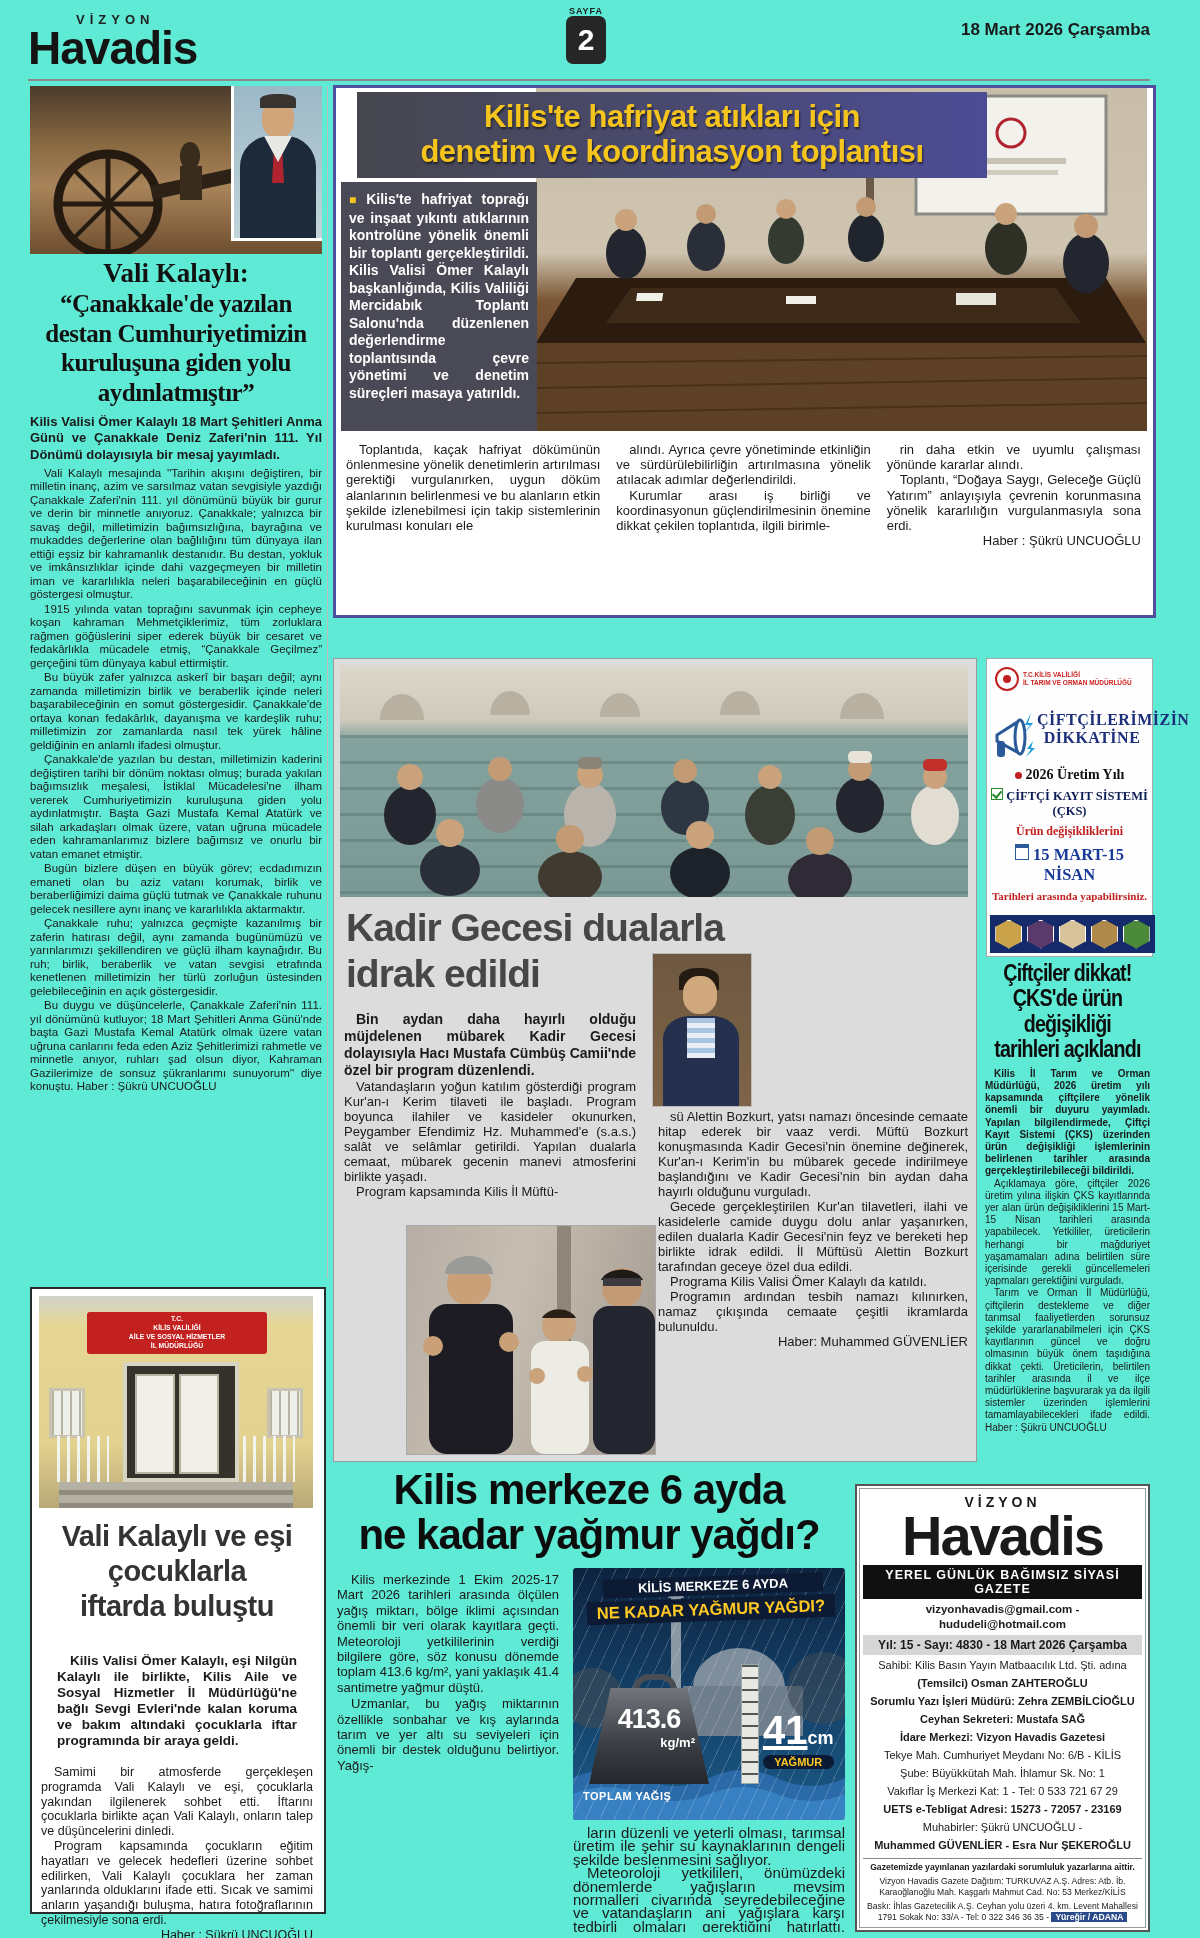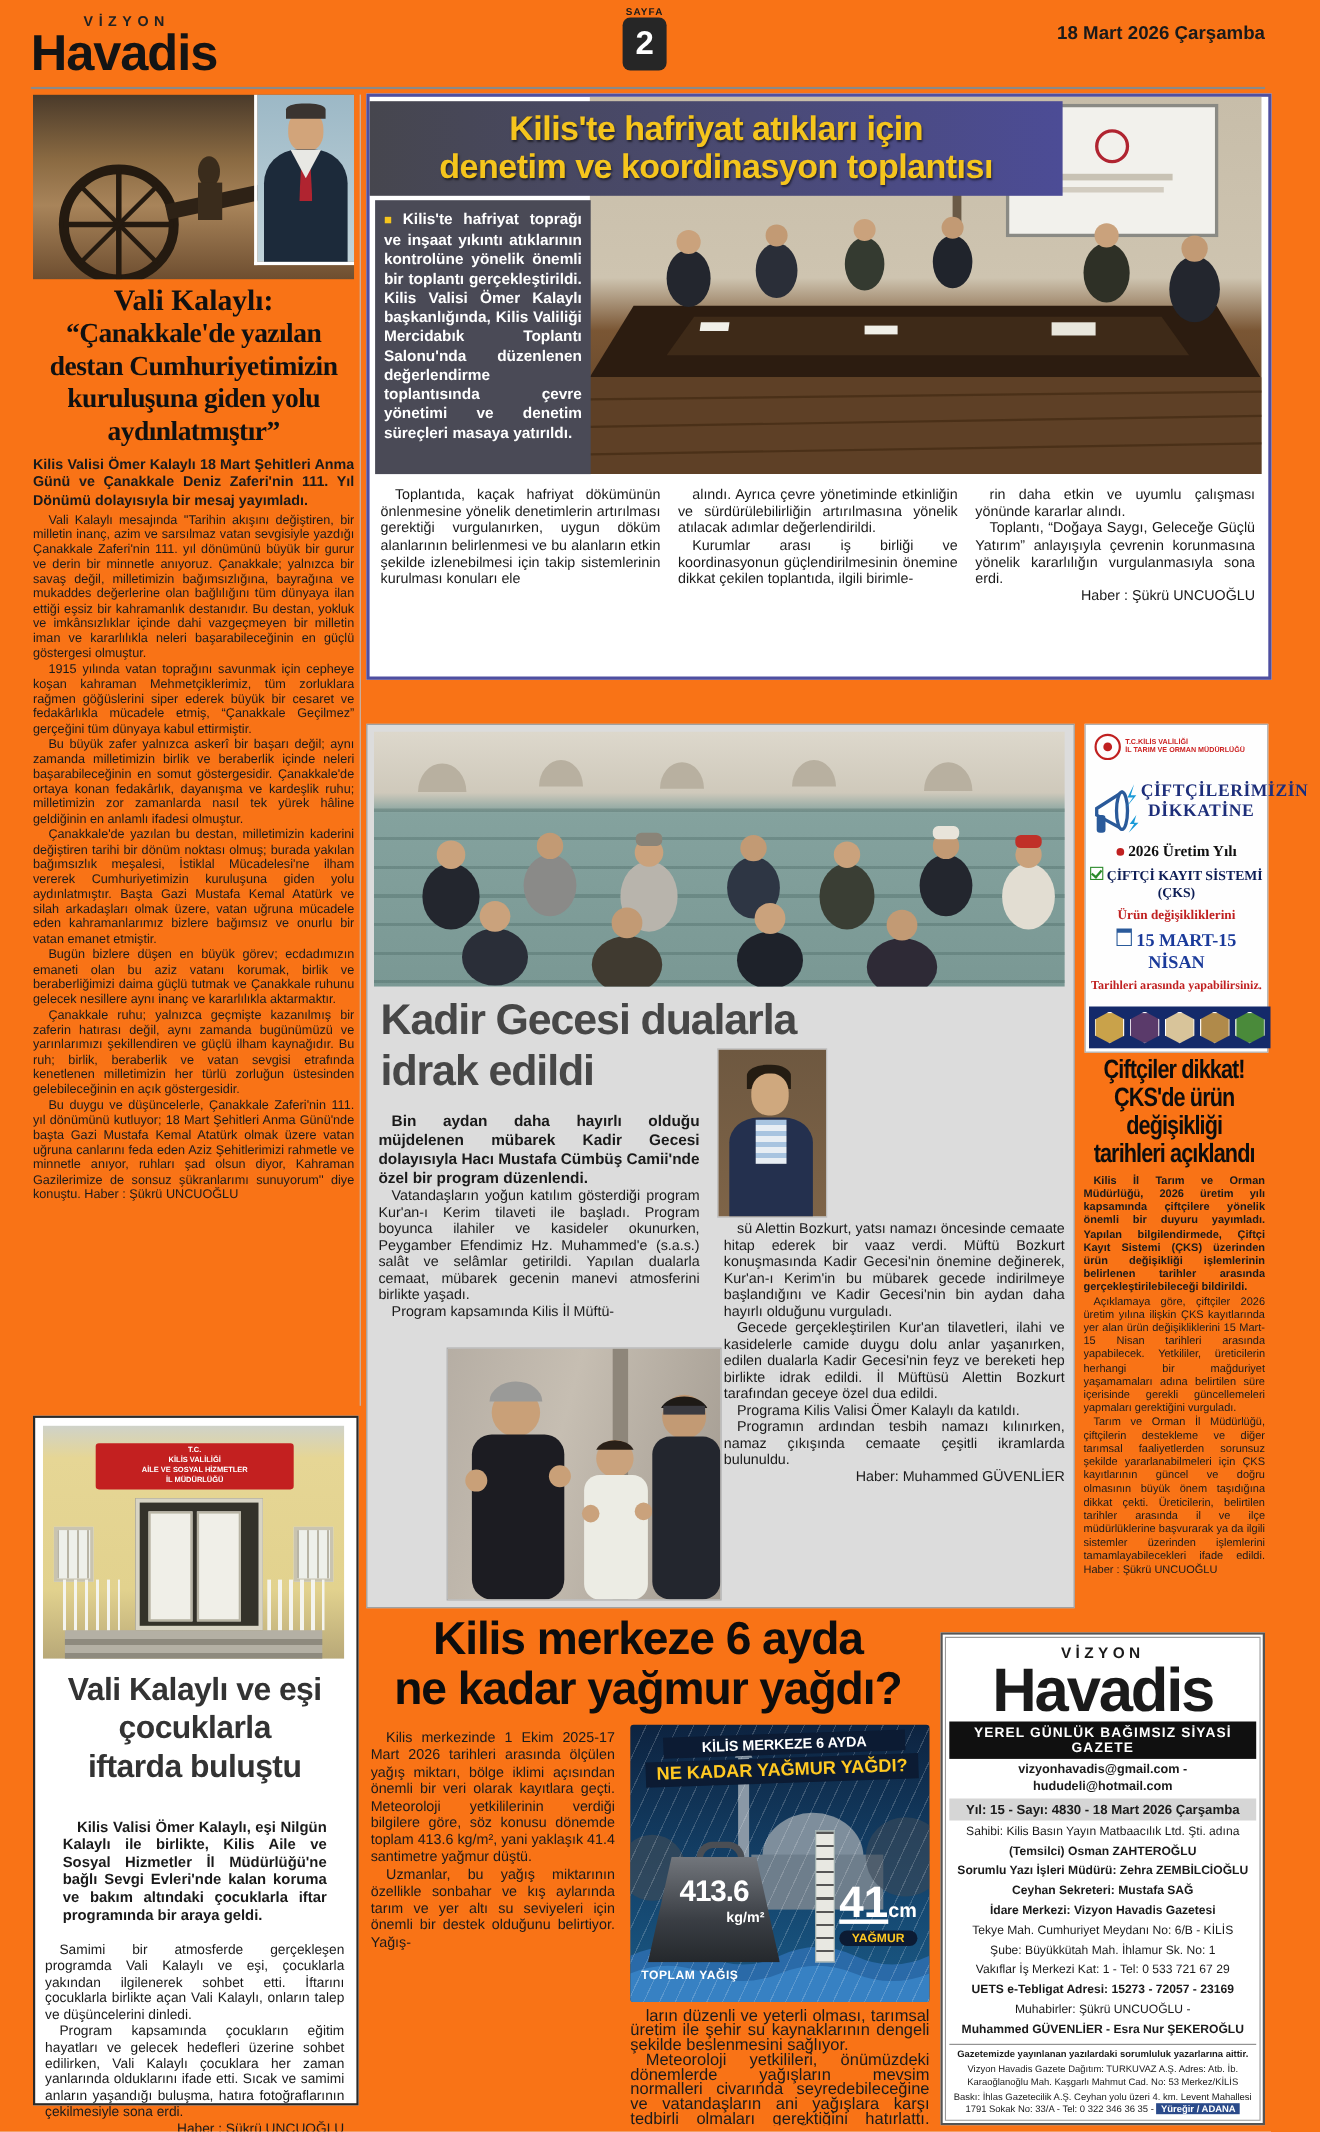--- a/index.html
+++ b/index.html
@@ -1,16 +1,16 @@
 <!DOCTYPE html>
 <html lang="tr"><head>
 <meta charset="utf-8">
 <style>
   html,body{margin:0;padding:0;background:#e9e9e9;}
-  .page{position:relative;width:1200px;height:1938px;background:#f97316;margin:0 auto;
+  .page{position:relative;width:1200px;height:1938px;background:#5eead4;margin:0 auto;
         font-family:"Liberation Sans",sans-serif;color:#1a1a1a;overflow:hidden;}
   .abs{position:absolute;}
   .pre{white-space:pre-line;}
   .just{text-align:justify;}
   .ind{text-indent:14px;margin:0 0 1px 0;}
   
   .brand-top{font-size:13px;font-weight:bold;letter-spacing:5px;color:#222;padding-left:48px;}
   .brand-main{font-size:46px;font-weight:bold;letter-spacing:-1px;color:#141414;line-height:.95;}
   .badge-label{font-size:9px;font-weight:bold;text-align:center;letter-spacing:1px;}
   .badge-num{width:40px;height:48px;background:#262626;border-radius:7px;color:#fff;
@@ -159,21 +159,21 @@
         <ellipse cx="550" cy="175" rx="23" ry="30" fill="#23262e"></ellipse>
           <circle cx="550" cy="138" r="12" fill="#c29a74"></circle>
         <rect x="0" y="255" width="611" height="88" fill="#5e4026"></rect>
         <g stroke="#4a3018" stroke-width="2">
             <line x1="0" y1="275" x2="611" y2="268"></line>
             <line x1="0" y1="300" x2="611" y2="290"></line>
             <line x1="0" y1="325" x2="611" y2="315"></line>
           </g>
       </svg>
     </div>
-    <div class="abs banner" style="left:0;top:4px;width:630px;height:86px;">
+    <div class="abs banner" style="left:21px;top:4px;width:630px;height:86px;">
       <div>Kilis'te hafriyat atıkları için</div>
       <div>denetim ve koordinasyon toplantısı</div>
     </div>
     <div class="abs leadbox" style="left:5px;top:94px;width:180px;height:231px;">
       <span class="ybul">■</span><span>Kilis'te hafriyat toprağı ve inşaat yıkıntı atıklarının kontrolüne yönelik önemli bir toplantı gerçekleştirildi. Kilis Valisi Ömer Kalaylı başkanlığında, Kilis Valiliği Mercidabık Toplantı Salonu'nda düzenlenen değerlendirme toplantısında çevre yönetimi ve denetim süreçleri masaya yatırıldı.</span>
     </div>
     <div class="abs cols3" style="left:10px;top:354px;width:795px;height:162px;">
       <p>Toplantıda, kaçak hafriyat dökümünün önlenmesine yönelik denetimlerin artırılması gerektiği vurgulanırken, uygun döküm alanlarının belirlenmesi ve bu alanların etkin şekilde izlenebilmesi için takip sistemlerinin kurulması konuları ele</p>
       <p>alındı. Ayrıca çevre yönetiminde etkinliğin ve sürdürülebilirliğin artırılmasına yönelik atılacak adımlar değerlendirildi.</p>
       <p>Kurumlar arası iş birliği ve koordinasyonun güçlendirilmesinin önemine dikkat çekilen toplantıda, ilgili birimle-</p>

